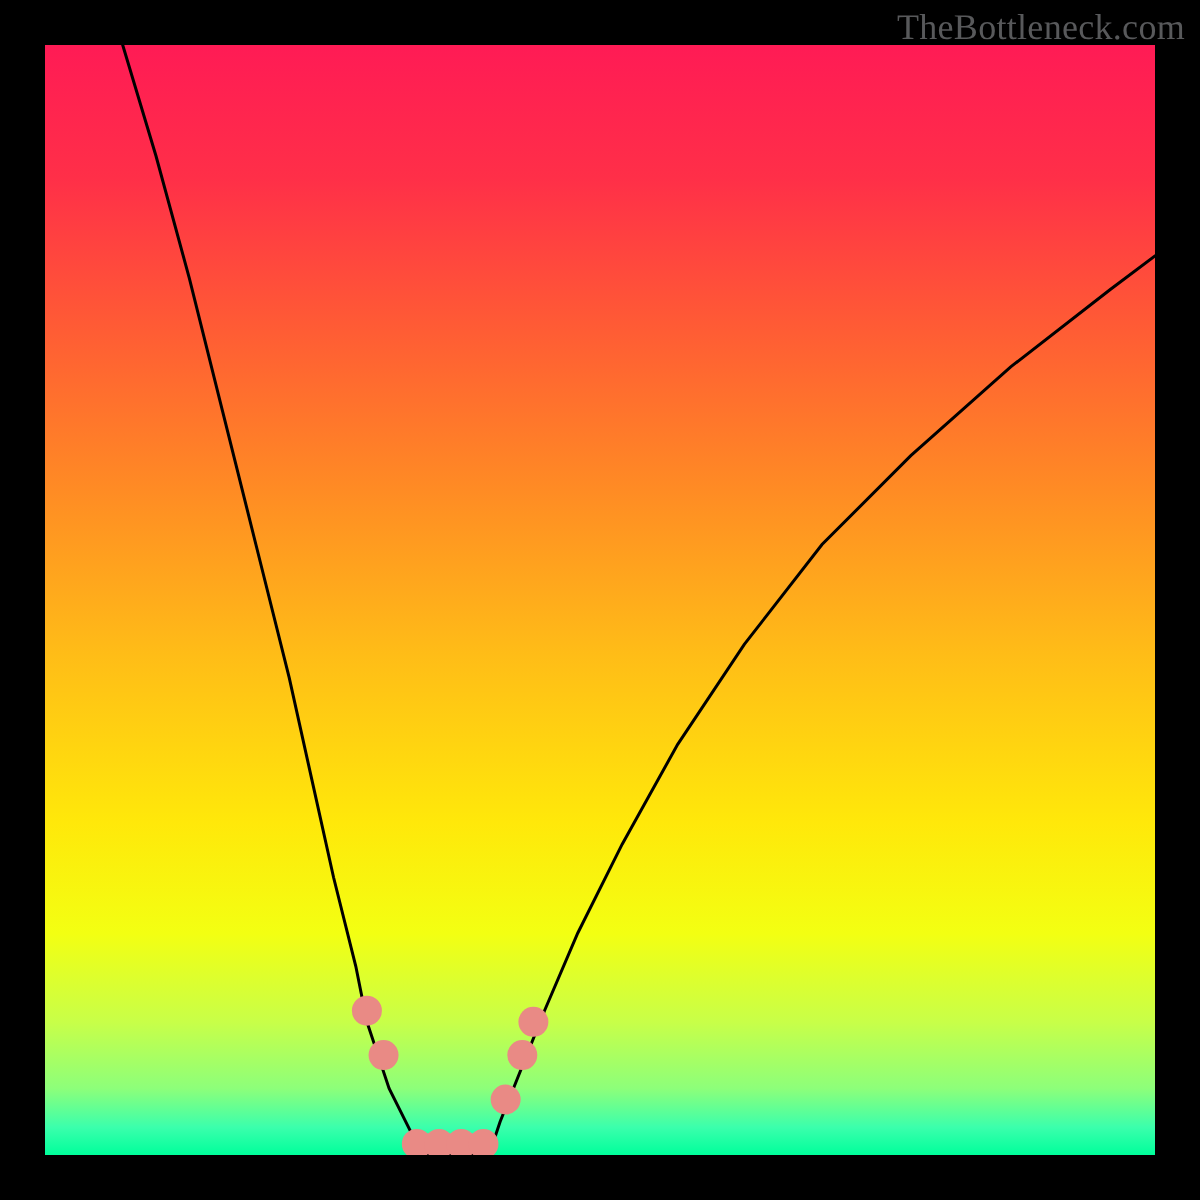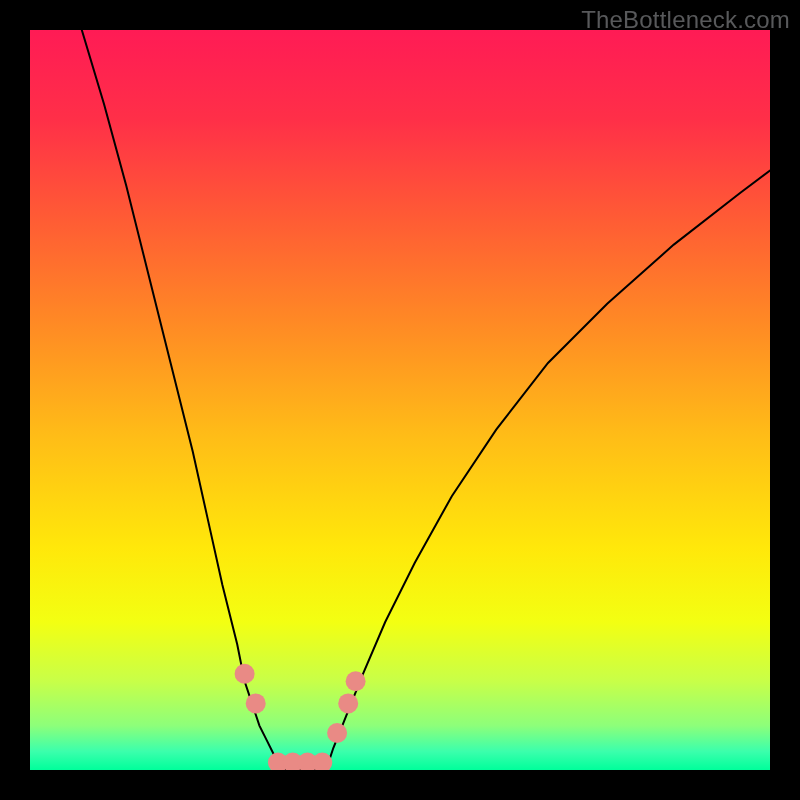--- a/index.html
+++ b/index.html
@@ -22,21 +22,21 @@
     position: absolute;
     left: 0;
     top: 0;
     width: 740px;
     height: 740px;
   }
   .watermark {
     position: absolute;
     top: 6px;
     right: 10px;
-    font-family: Liberation Sans, sans-serif;
+    font-family: Liberation Serif, serif;
     font-size: 24px;
     font-weight: 500;
     color: #58595b;
     letter-spacing: 0.2px;
   }
 </style>
 </head>
 <body>
 
 <div class="chart-frame">

